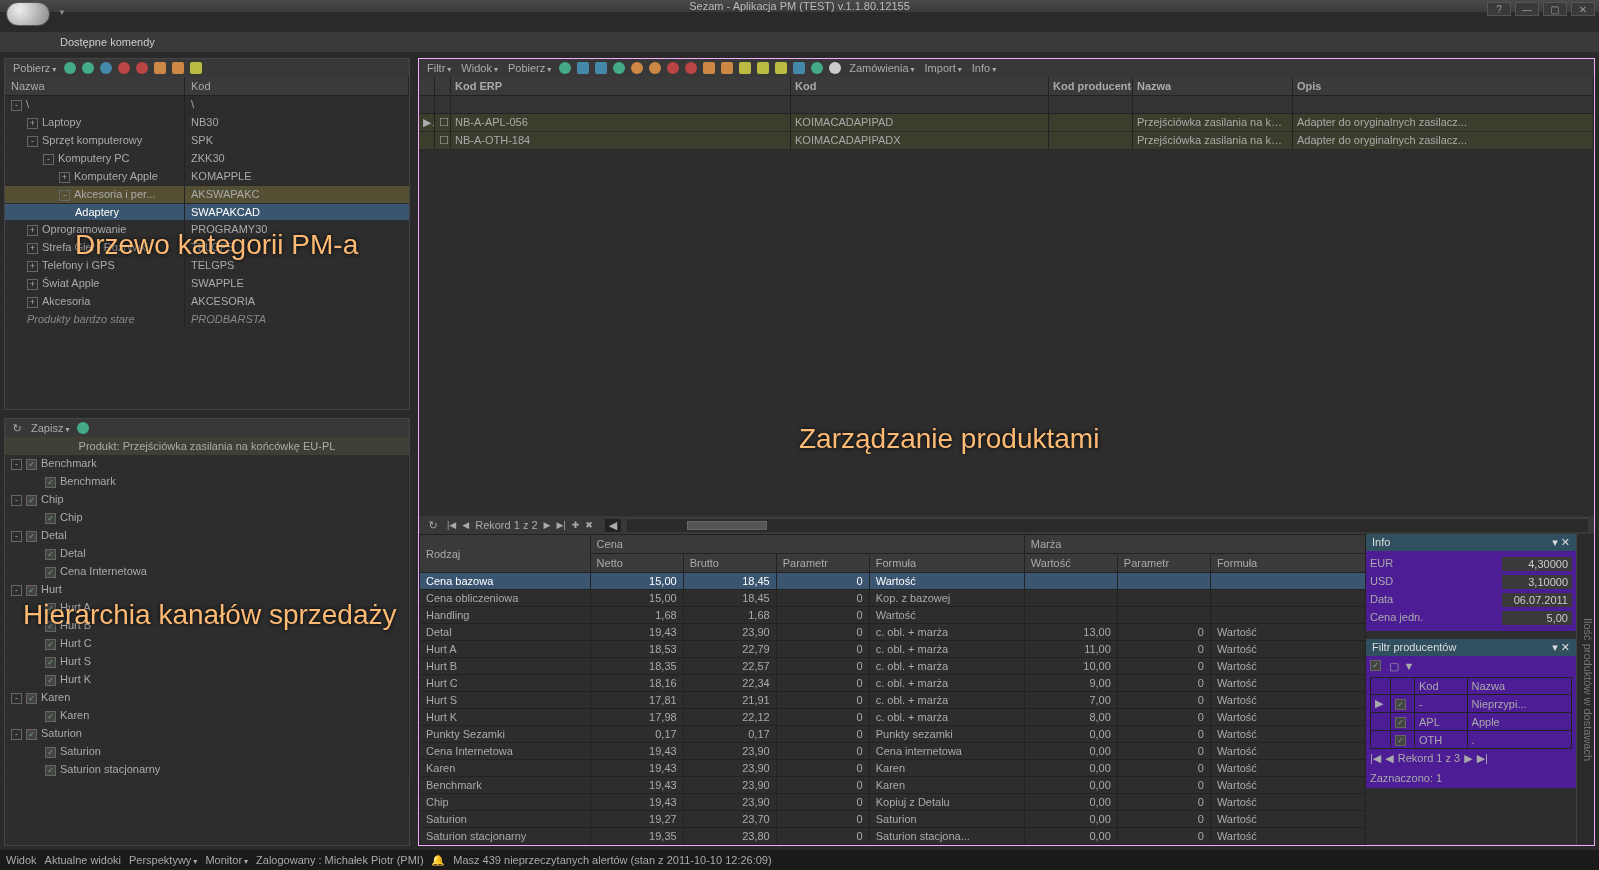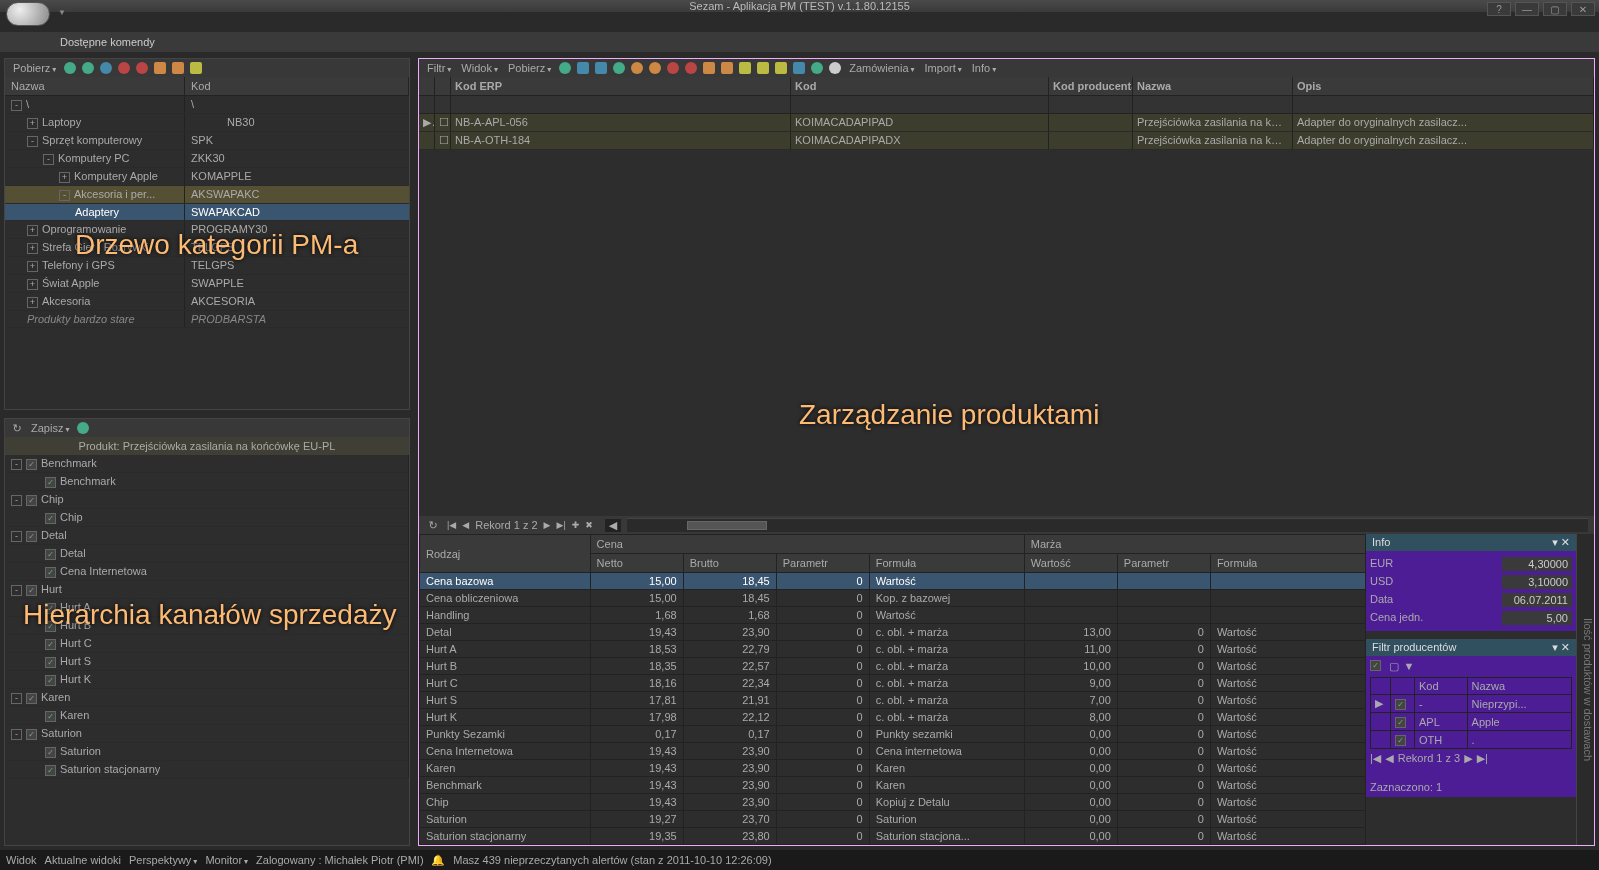--- a/index.html
+++ b/index.html
@@ -120,21 +120,21 @@
         <div class="col" style="width:180px">Nazwa</div>
         <div class="col" style="flex:1">Kod</div>
       </div>
       <div class="tree-body" id="tree-body" style="height:296px">
           <div class="tree-row">
             <div class="c1" style="width: 180px; padding-left: 6px;"><span class="toggle">-</span><span>\</span></div>
             <div class="c2" style="flex: 1 1 0%;">\</div>
           </div>
           <div class="tree-row">
             <div class="c1" style="width: 180px; padding-left: 22px;"><span class="toggle">+</span><span>Laptopy</span></div>
-            <div class="c2" style="flex: 1 1 0%; margin-left: 36px;">NB30</div>
+            <div class="c2" style="flex: 1 1 0%;">NB30</div>
           </div>
           <div class="tree-row">
             <div class="c1" style="width: 180px; padding-left: 22px;"><span class="toggle">-</span><span>Sprzęt komputerowy</span></div>
             <div class="c2" style="flex: 1 1 0%;">SPK</div>
           </div>
           <div class="tree-row">
             <div class="c1" style="width: 180px; padding-left: 38px;"><span class="toggle">-</span><span>Komputery PC</span></div>
             <div class="c2" style="flex: 1 1 0%;">ZKK30</div>
           </div>
           <div class="tree-row">
@@ -337,21 +337,21 @@
           <div class="pc" style="width: 16px;"></div>
           <div class="pc" style="width: 16px;">☐</div>
           <div class="pc" style="width: 340px;">NB-A-OTH-184</div>
           <div class="pc" style="width: 258px;">KOIMACADAPIPADX</div>
           <div class="pc" style="width: 84px;"></div>
           <div class="pc" style="width: 160px;">Przejściówka zasilania na końców...</div>
           <div class="pc" style="flex: 1 1 0%;">Adapter do oryginalnych zasilacz...</div>
         </div>
       </div>
 
-    <div class="overlay-label" style="left:380px; top:340px;">Zarządzanie produktami</div>
+    <div class="overlay-label" style="left:380px; top:364px;">Zarządzanie produktami</div>
 
     <div style="flex:1"></div>
 
     <div class="pager">
       <div class="tb-btn">↻</div>
       <span class="navbtn">|◀</span>
       <span class="navbtn">◀</span>
       <span>Rekord 1 z 2</span>
       <span class="navbtn">▶</span>
       <span class="navbtn">▶|</span>
@@ -610,21 +610,21 @@
                 </tr>
               </tbody>
           </table>
           <div style="display:flex;gap:4px;margin-top:3px;font-size:9px">
             <span>|◀</span>
             <span>◀</span>
             <span>Rekord 1 z 3</span>
             <span>▶</span>
             <span>▶|</span>
           </div>
-          <div style="margin-top:16px">Zaznaczono: 1</div>
+          <div style="margin-top:7px">Zaznaczono: 1</div>
         </div>
       </div>
 
       <div class="vert-strip">Ilość produktów w dostawach</div>
     </div>
   </div>
 </div>
 
 <div class="statusbar">
   <span>Widok</span>

